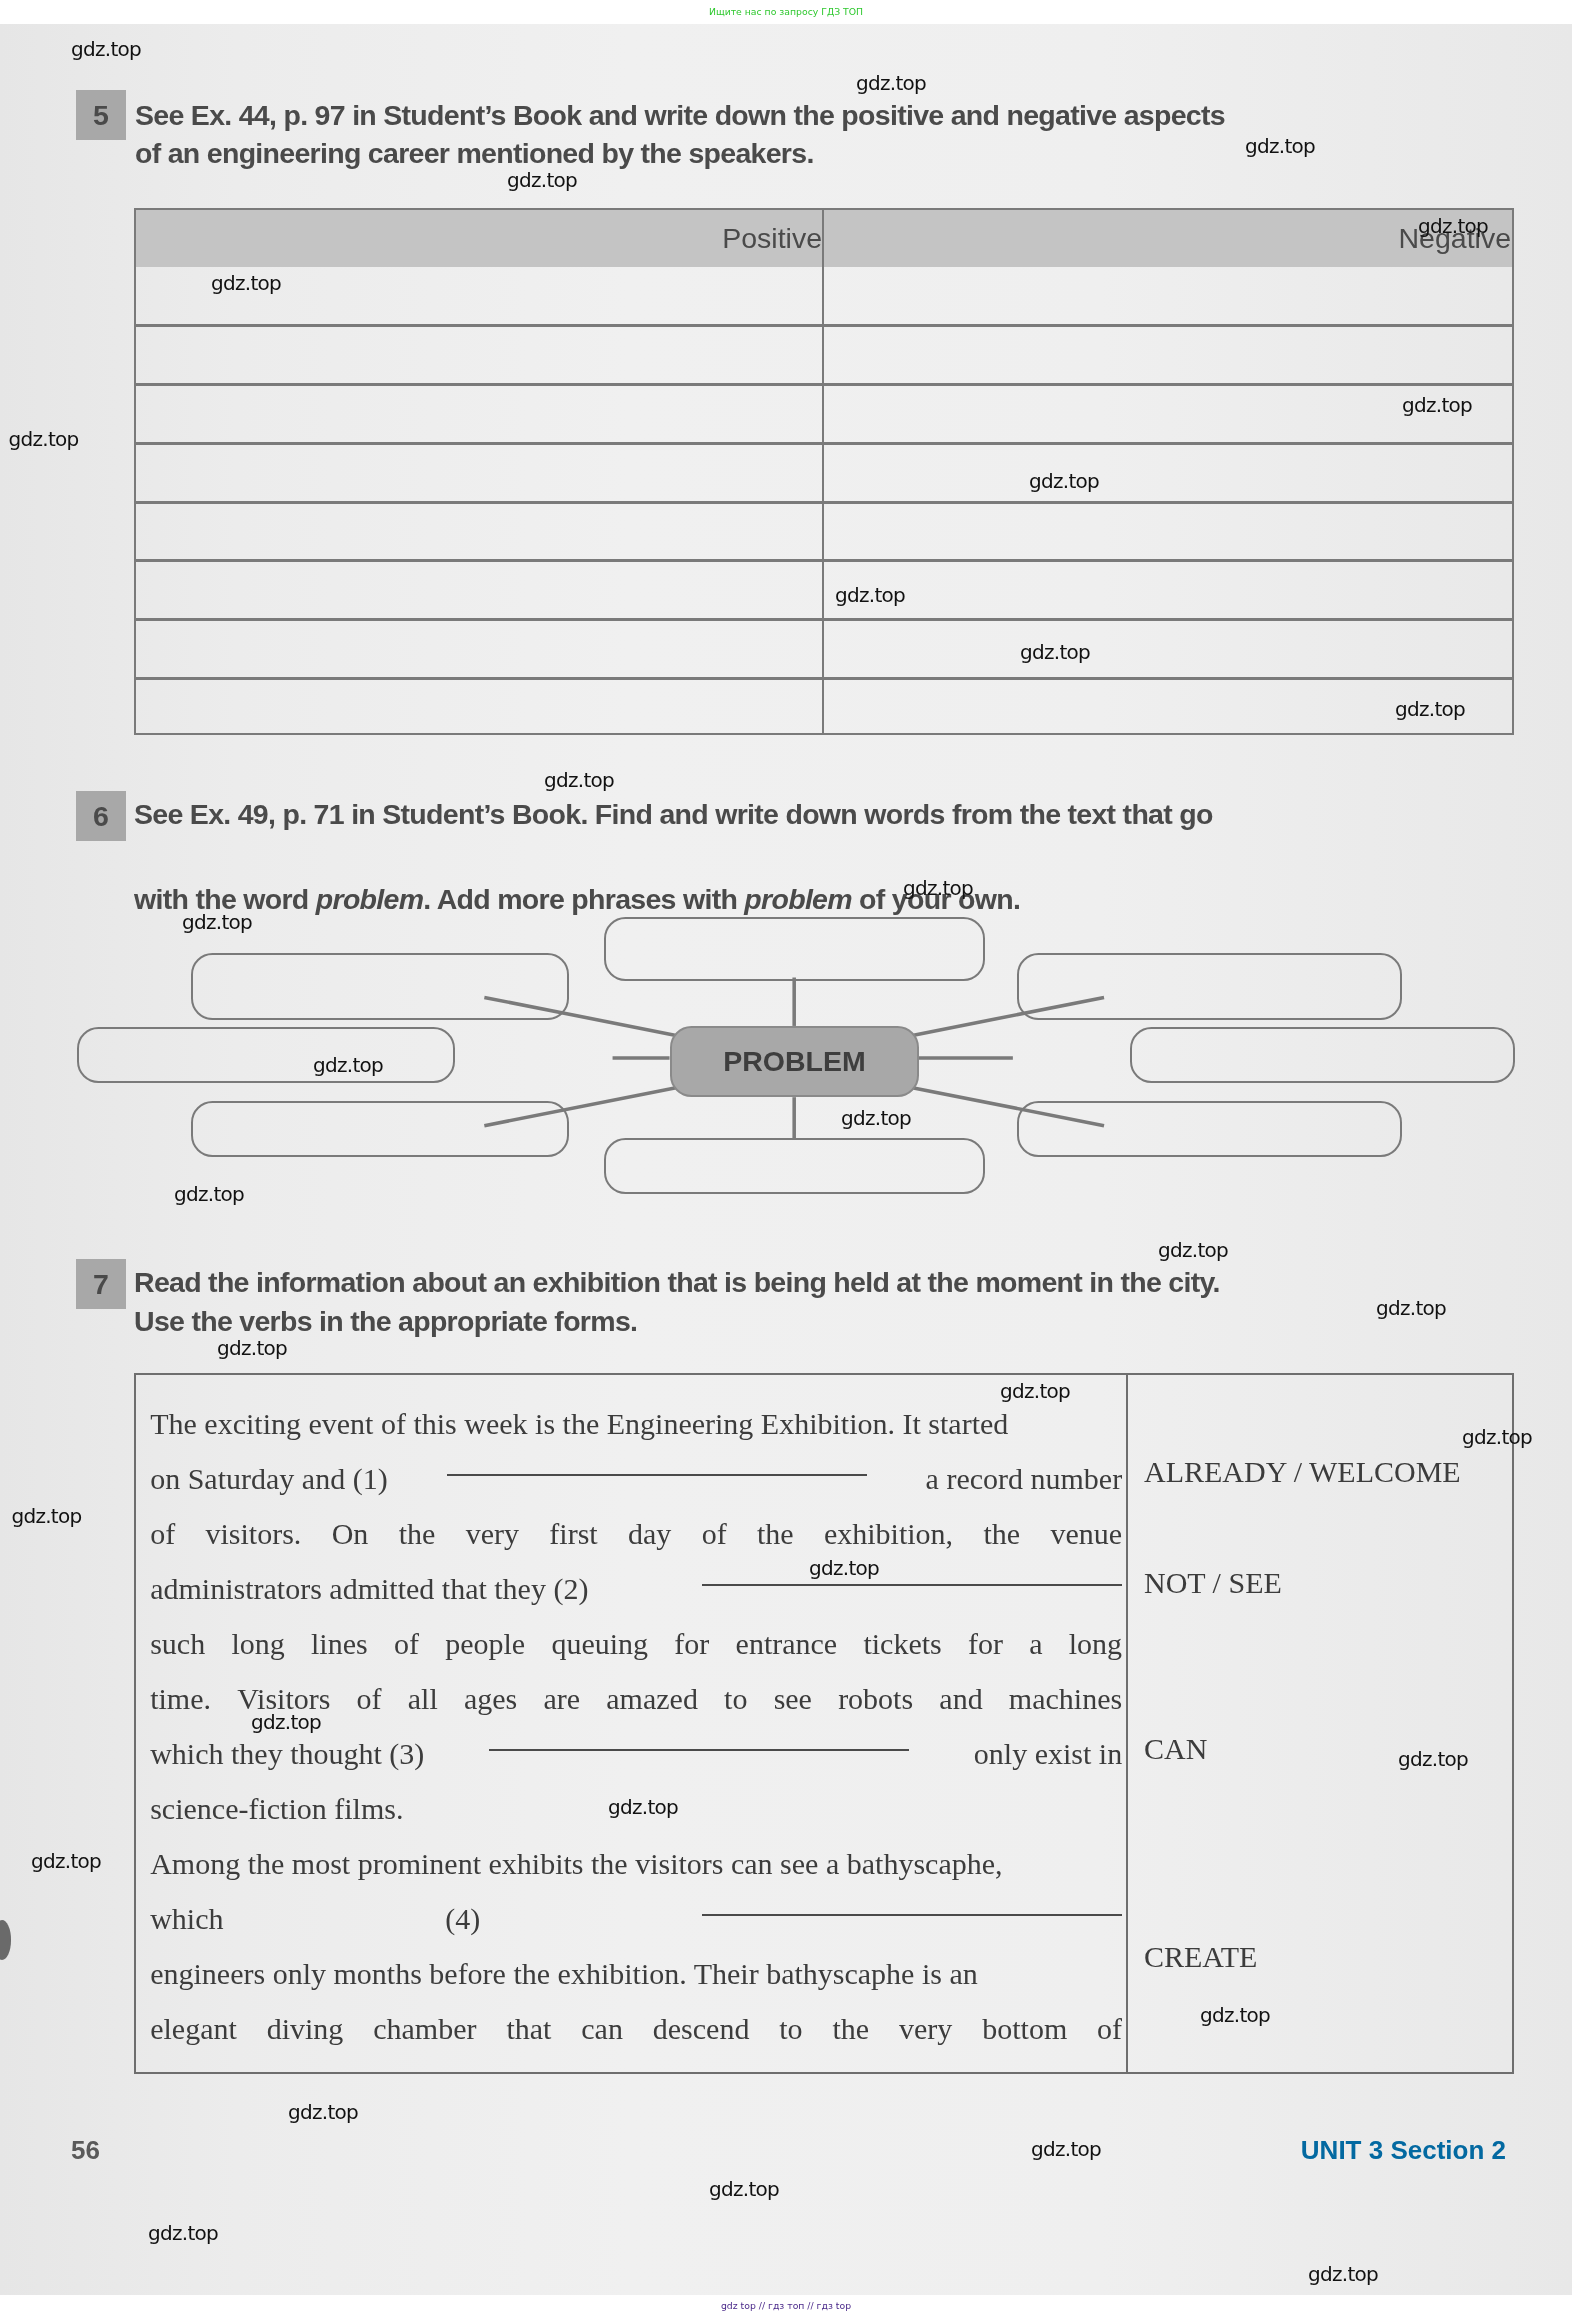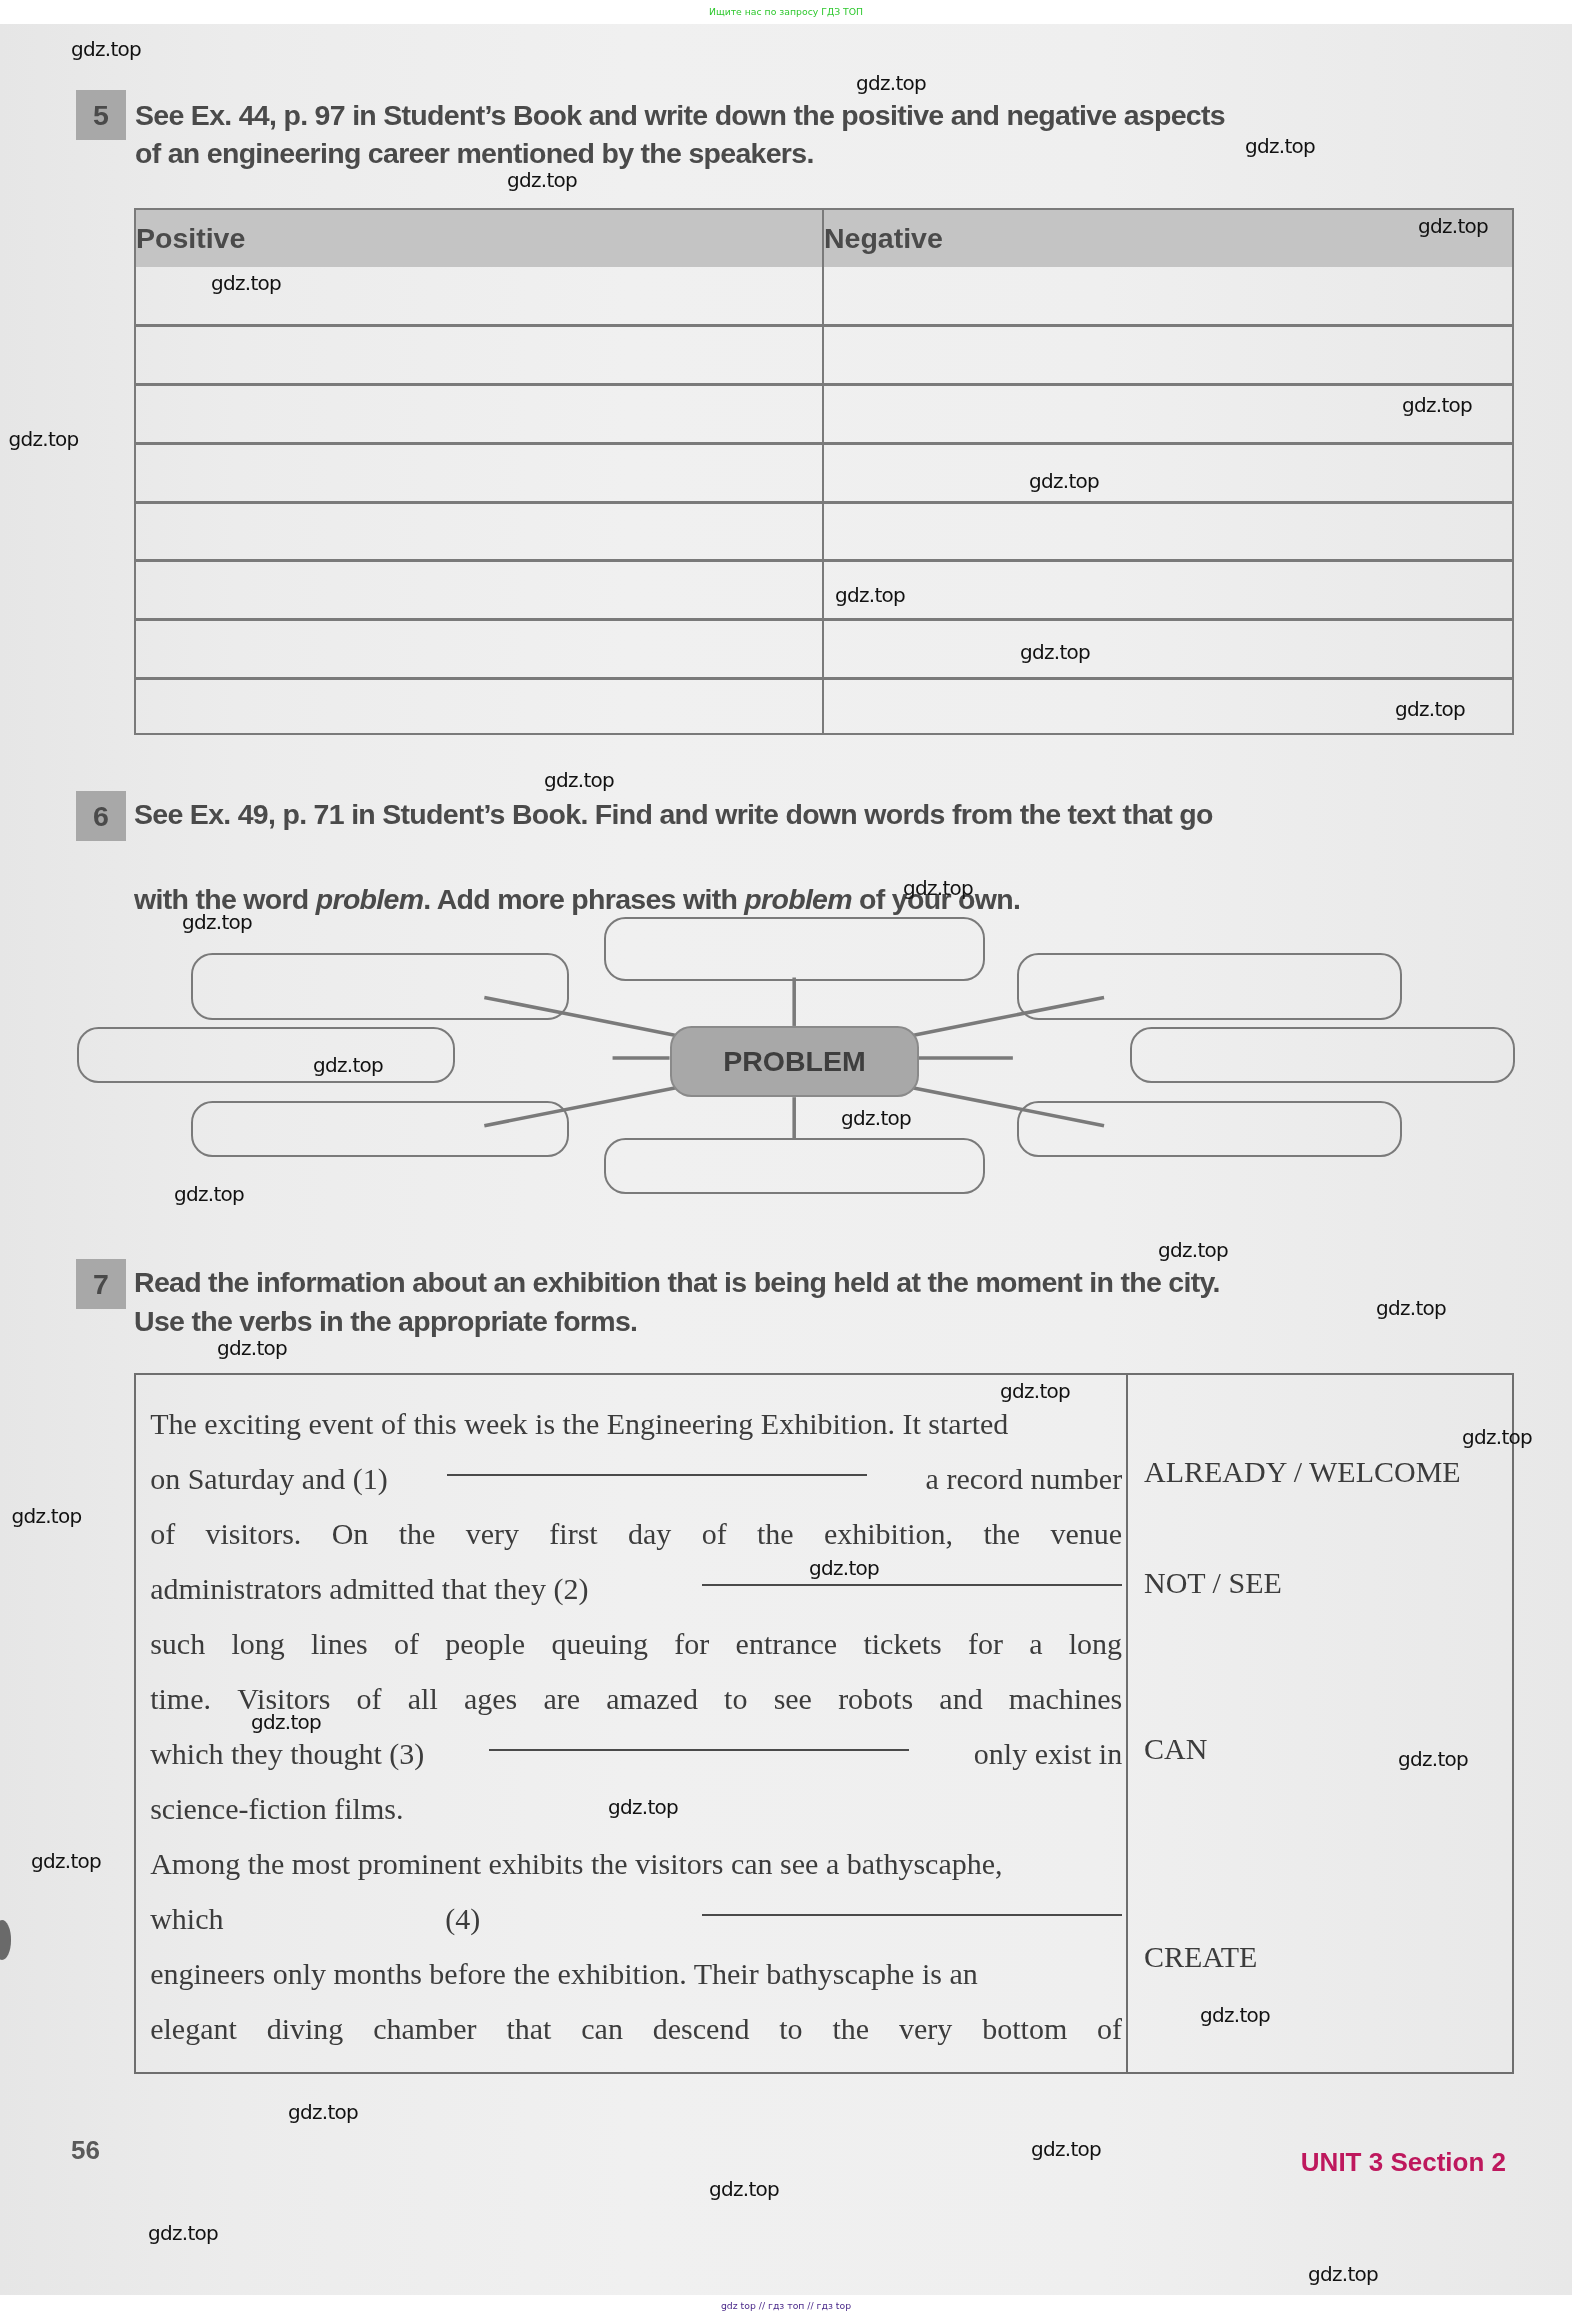--- a/index.html
+++ b/index.html
@@ -40,22 +40,22 @@
 
   
   .t5 {
     position: absolute; left: 134px; top: 208px; width: 1380px; height: 527px;
     border: 2.8px solid #7a7a7a; box-sizing: border-box;
   }
   .t5-head {
     position: absolute; left: 0; top: 0; width: 100%; height: 57px; background: #c4c4c4;
   }
   .t5-head .col {
-    position: absolute; top: 0; height: 57px; line-height: 57px; text-align: left;
-    font-size: 28.5px; font-weight: bold; color: #4a4a4a;
+    position: absolute; top: 0; height: 57px; line-height: 57px; text-align: right;
+    font-size: 28.5px; font-weight: normal; color: #4a4a4a;
   }
   .t5-vline {
     position: absolute; left: 686px; top: 0; width: 2.1px; height: 100%; background: #7a7a7a;
   }
   .t5-row {
     position: absolute; left: 0; width: 100%; height: 2.8px; background: #7a7a7a;
   }
   .t5-cell {
     position: absolute; height: 56px;
   }
@@ -88,21 +88,21 @@
     display: inline-block; border-bottom: 2.1px solid #4a4a4a; height: 23px; vertical-align: baseline;
   }
   .t7-prompt {
     position: absolute; left: 1008px; font-family: "Liberation Serif", serif; font-size: 30px; color: #3c3c3c;
   }
 
   .footer-num {
     position: absolute; left: 71px; top: 2135px; font-size: 26px; color: #5a5a5a; font-weight: bold;
   }
   .footer-unit {
-    position: absolute; right: 66px; top: 2135px; font-size: 26px; color: #be185d; font-weight: bold; margin-top: 12px;
+    position: absolute; right: 66px; top: 2135px; font-size: 26px; color: #0369a1; font-weight: bold;
   }
   .wm {
     position: absolute; font-family: "DejaVu Sans", sans-serif; font-size: 20px; color: #111;
     letter-spacing: -0.7px;
   }
   .blot {
     position: absolute; left: -7.1px; top: 1920px; width: 18.5px; height: 40px; border-radius: 50%;
     background: #6a6a6a;
   }
 </style>

